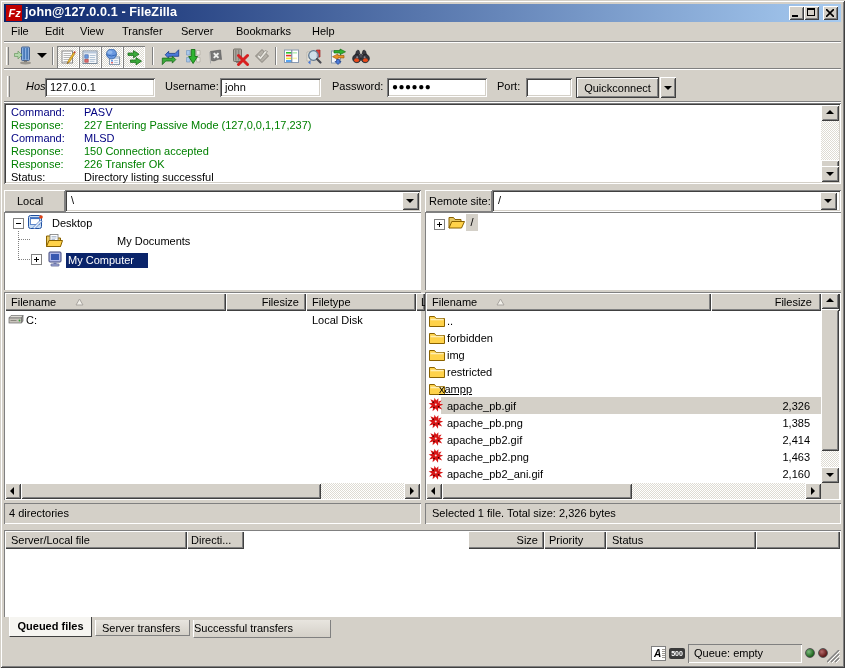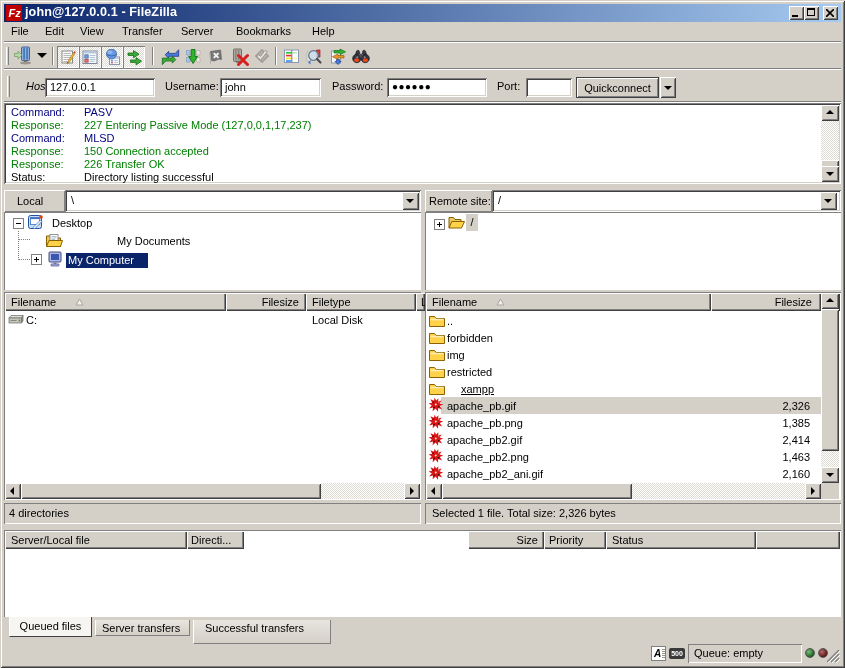--- a/index.html
+++ b/index.html
@@ -260,21 +260,21 @@
         <use href="#fold"></use>
       </svg>
     <span class="abs" style="left:22px; top:57px;">img</span>
     <svg class="abs" style="left:4px; top:73px;" width="16" height="13" viewBox="0 0 16 13">
         <use href="#fold"></use>
       </svg>
     <span class="abs" style="left:22px; top:74px;">restricted</span>
     <svg class="abs" style="left:4px; top:90px;" width="16" height="13" viewBox="0 0 16 13">
         <use href="#fold"></use>
       </svg>
-    <span class="abs" style="left:36px; top:91px;text-decoration:underline;">xampp</span>
+    <span class="abs" style="left:14px; top:91px;text-decoration:underline;">xampp</span>
     <div class="abs" style="left:16px; top:105px; width:382px; height:17px; background:#d4d0c8;"></div>
     <svg class="abs" style="left:3px; top:105px;" width="16" height="16" viewBox="0 0 16 16">
         <use href="#splat"></use>
       </svg>
     <span class="abs" style="left:22px; top:108px;">apache_pb.gif</span>
     <span class="abs" style="left:280px; top:108px; width:105px; text-align:right;">2,326</span>
     <svg class="abs" style="left:3px; top:122px;" width="16" height="16" viewBox="0 0 16 16">
         <use href="#splat"></use>
       </svg>
     <span class="abs" style="left:22px; top:125px;">apache_pb.png</span>
@@ -320,23 +320,23 @@
     <div class="abs" style="left:1px; top:1px; width:835px; height:18px;">
       <div class="hdrcell" style="left:0; width:182px; padding-left:6px;">Server/Local file</div>
       <div class="hdrcell" style="left:182px; width:57px; padding-left:4px;">Directi...</div>
       <div class="hdrcell" style="left:463px; width:76px; text-align:right; padding-right:6px;">Size</div>
       <div class="hdrcell" style="left:539px; width:62px; padding-left:5px;">Priority</div>
       <div class="hdrcell" style="left:601px; width:150px; padding-left:6px;">Status</div>
       <div class="hdrcell" style="left:751px; width:84px;"></div>
     </div>
   </div>
 
-  <div class="abs" style="left:9px; top:617px; width:83px; height:20px; background:#f6f5f1; border-left:1px solid #fff; border-right:1px solid #404040; border-bottom:1px solid #404040; font-weight:normal; text-align:center; line-height:18px;">Queued files</div>
+  <div class="abs" style="left:9px; top:617px; width:83px; height:20px; background:#f6f5f1; border-left:1px solid #fff; border-right:1px solid #404040; border-bottom:1px solid #404040; font-weight:bold; text-align:center; line-height:18px;">Queued files</div>
   <div class="abs" style="left:95px; top:620px; width:95px; height:16px; background:linear-gradient(#e8e5df,#d4d0c8); border-left:1px solid #fff; border-right:1px solid #808080; border-bottom:1px solid #808080; padding-left:6px; line-height:16px;">Server transfers</div>
-  <div class="abs" style="left:193px; top:620px; width:138px; height:24px; background:linear-gradient(#e8e5df,#d4d0c8); border-left:1px solid #fff; border-right:1px solid #808080; border-bottom:1px solid #808080; padding-left:11px; line-height:16px;">Successful transfers</div>
+  <div class="abs" style="left:193px; top:620px; width:138px; height:18px; background:linear-gradient(#e8e5df,#d4d0c8); border-left:1px solid #fff; border-right:1px solid #808080; border-bottom:1px solid #808080; line-height:16px;">Successful transfers</div>
 
   <div class="abs" style="left:4px; top:641px; width:837px; height:23px;">
     <div class="abs" style="left:647px; top:5px; width:15px; height:15px; background:#fff; border:1px solid #808080;">
       <span class="abs" style="left:2px; top:1px; font-size:10px; font-weight:bold; font-style:italic;">A</span>
       <div class="abs" style="left:10px; top:2px; width:3px; height:10px; background-image:linear-gradient(#9a9690 50%, transparent 50%); background-size:1px 2px;"></div>
     </div>
     <div class="abs" style="left:665px; top:7px; width:16px; height:11px; background:#3a3a3a; border-radius:2px; color:#fff; font-size:7px; font-weight:bold; text-align:center; line-height:11px;">500</div>
     <div class="abs sunk1" style="left:684px; top:3px; width:114px; height:19px; line-height:19px; padding-left:6px;">Queue: empty</div>
     <div class="abs" style="left:801px; top:7px; width:10px; height:10px; border-radius:50%; background:radial-gradient(circle at 35% 35%, #7fba7f, #1c641c 70%); border:1px solid #555;"></div>
     <div class="abs" style="left:814px; top:7px; width:10px; height:10px; border-radius:50%; background:radial-gradient(circle at 35% 35%, #b46a6a, #5e1717 70%); border:1px solid #555;"></div>

